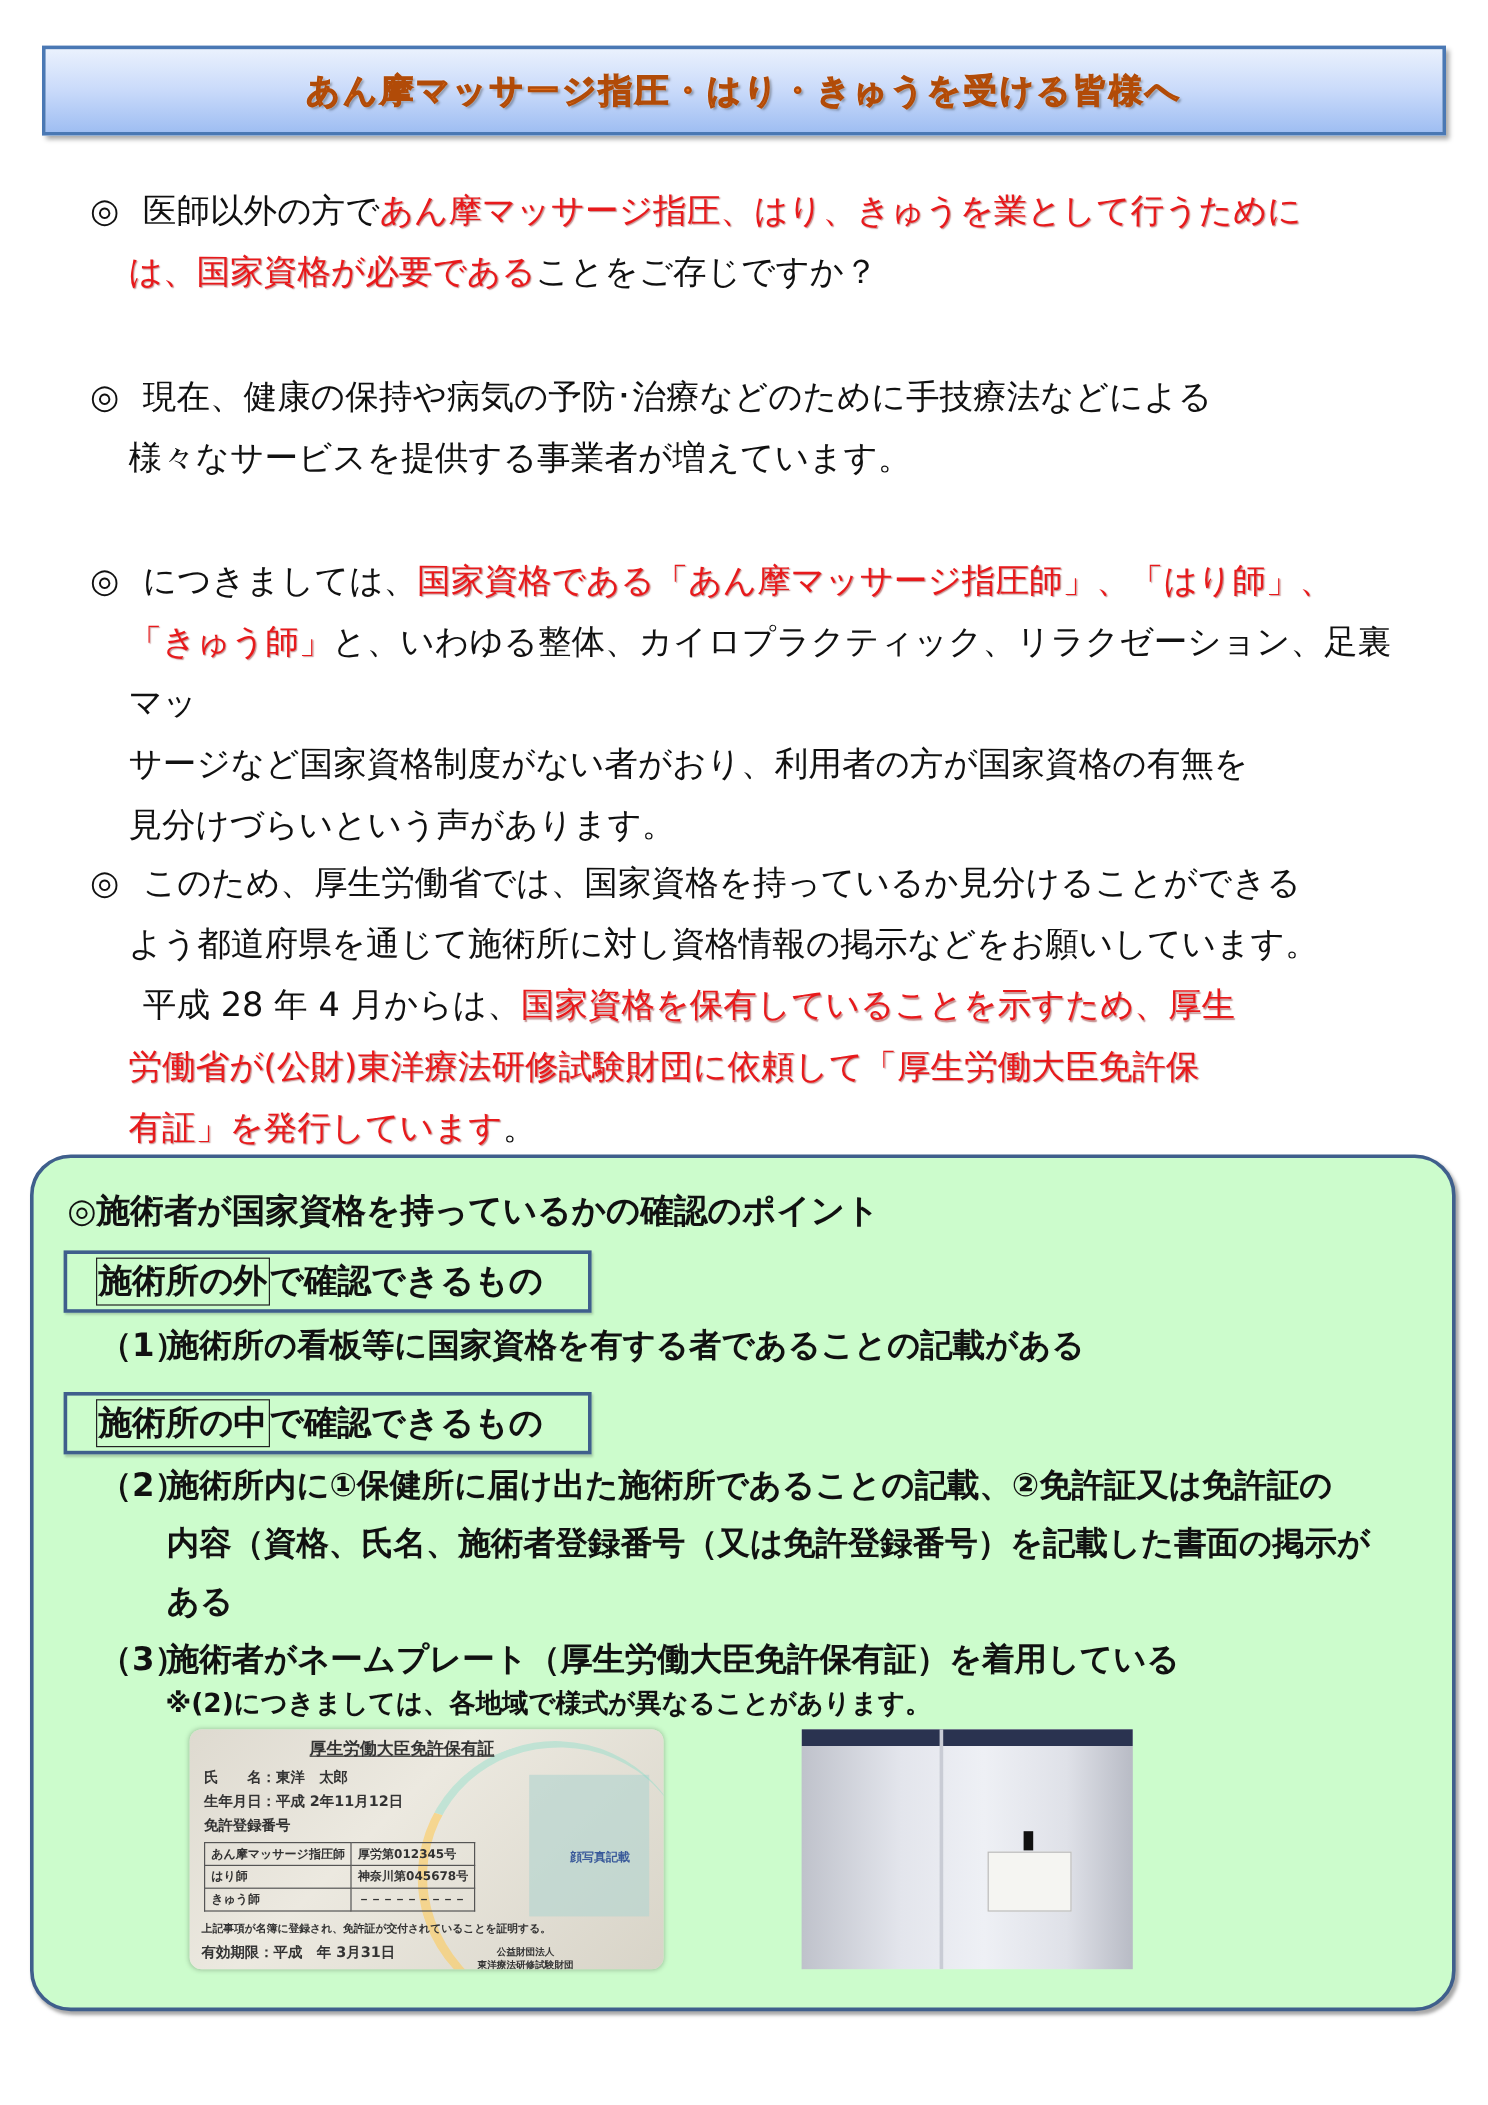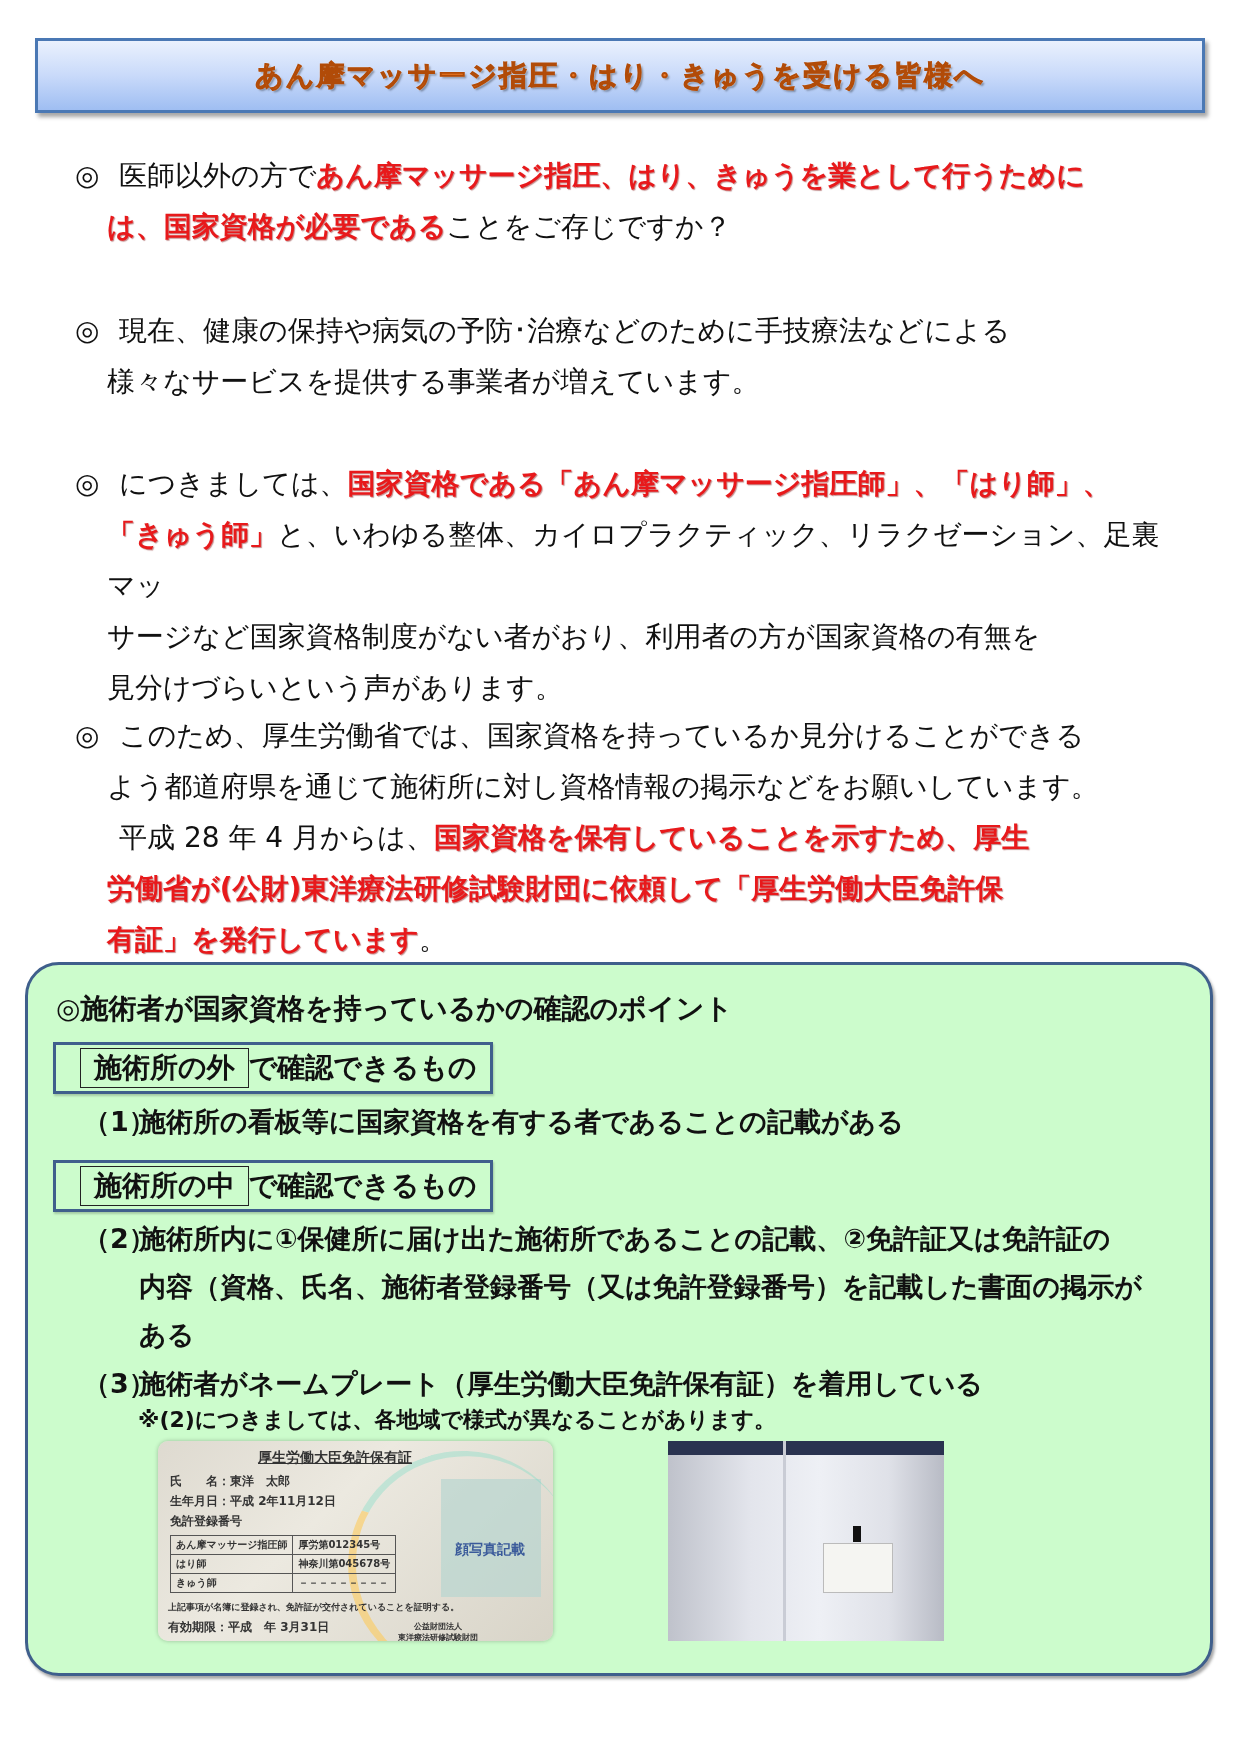--- a/index.html
+++ b/index.html
@@ -11,35 +11,35 @@
     background:linear-gradient(to bottom,#eaf1fd 0%,#c9dafa 50%,#9fbef2 100%);
     box-shadow:3px 4px 4px rgba(0,0,0,0.35);
     display:flex; align-items:center; justify-content:center; }
   .title-text { font-size:28px; font-weight:bold; color:#f07a22; letter-spacing:2px;
     -webkit-text-stroke:1px #b14b08;
     text-shadow:0 0 2px #fff, 2px 2px 2px rgba(0,0,0,0.35); }
 
   .para { position:absolute; left:75px; width:1100px; font-size:28px; line-height:51px; }
   .para .mark { display:inline-block; width:44px; }
   .para .cont { padding-left:32px; display:block; }
-  .red { color:#e8191b; font-weight:bold; text-shadow:1px 1px 1px rgba(120,0,0,0.45); }
+  .red { color:#e8191b; font-weight:normal; text-shadow:1px 1px 1px rgba(120,0,0,0.45); }
 
   .p1 { top:150px; }
   .p2 { top:305px; }
   .p3 { top:458px; }
   .p4 { top:710px; }
 
   .green-box { position:absolute; left:25px; top:962px; width:1188px; height:714px;
     background:#ccfccc; border:3px solid #3f5f8c; border-radius:34px; box-sizing:border-box;
     box-shadow:2px 3px 3px rgba(0,0,0,0.35); }
   .gb-heading { position:absolute; left:28px; top:25px; font-size:28px; font-weight:bold; }
   .sub-box { position:absolute; left:25px; width:440px; height:52px; border:3px solid #3f5f8c;
     box-sizing:border-box; background:#ccfccc; display:flex; align-items:center; padding-left:24px;
     font-size:28px; font-weight:bold; box-shadow:1px 2px 2px rgba(0,0,0,0.2); }
-  .sub-box .framed { border:1px solid #222; padding:0 13px; }
+  .sub-box .framed { border:1px solid #222; padding:0 1px; }
   .sb1 { top:77px; }
   .sb2 { top:195px; }
   .item { position:absolute; left:55px; width:1110px; font-size:27px; font-weight:bold; line-height:48px; }
   .item .num { display:inline-block; width:56px; }
   .item .cont { display:block; padding-left:56px; }
   .i1 { top:133px; }
   .i2 { top:250px; }
   .i3 { top:395px; }
   .note { position:absolute; left:110px; top:440px; font-size:22px; font-weight:bold; }
 
@@ -48,21 +48,21 @@
     border-radius:10px; box-shadow:0 0 4px rgba(0,0,0,0.25); overflow:hidden; font-weight:bold; color:#333; }
   .license-card .rainbow { position:absolute; left:190px; top:10px; width:220px; height:220px;
     border-radius:50%; border-left:8px solid rgba(255,200,80,0.55); border-top:6px solid rgba(120,220,200,0.35);
     transform:rotate(-20deg); }
   .license-card .photo-area { position:absolute; right:12px; top:38px; width:100px; height:118px;
     background:#b8d6d0; opacity:0.7; }
   .lc-title { position:absolute; left:100px; top:8px; font-size:14px; text-decoration:underline; }
   .lc-line { position:absolute; left:12px; font-size:12px; }
   .lc-table { position:absolute; left:12px; top:94px; border-collapse:collapse; font-size:10px; }
   .lc-table td { border:1px solid #555; padding:2px 5px; height:14px; }
-  .lc-photo-label { position:absolute; right:28px; top:100px; font-size:14px; color:#3a5a9a; }
+  .lc-photo-label { position:absolute; right:28px; top:100px; font-size:10px; color:#3a5a9a; }
   .lc-cert { position:absolute; left:10px; top:160px; font-size:9px; }
   .lc-expiry { position:absolute; left:10px; top:178px; font-size:12px; }
   .lc-org { position:absolute; left:240px; top:180px; font-size:8px; text-align:center; }
 
   .badge-photo { position:absolute; left:640px; top:476px; width:276px; height:200px;
     background:linear-gradient(to right,#bfc2cb 0%,#e3e5ec 30%,#eef0f5 55%,#dfe1e8 80%,#b8bbc5 100%);
     overflow:hidden; }
   .badge-photo .bg-top { position:absolute; left:0; top:0; width:100%; height:14px; background:#2a3350; }
   .badge-photo .placket { position:absolute; left:115px; top:0; width:3px; height:100%; background:#c9ccd5; }
   .badge-photo .clip { position:absolute; left:185px; top:85px; width:8px; height:16px; background:#111; }

